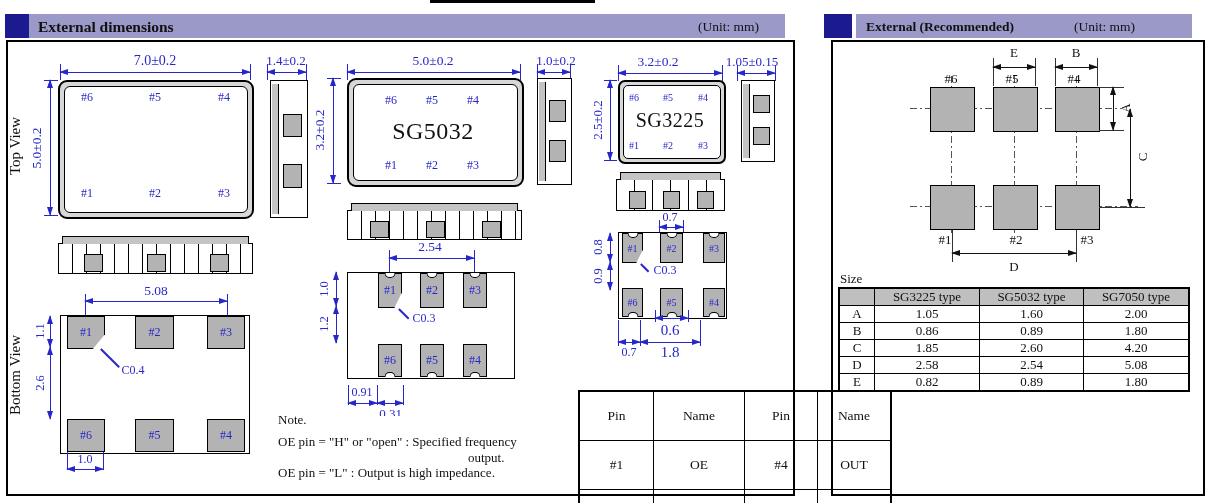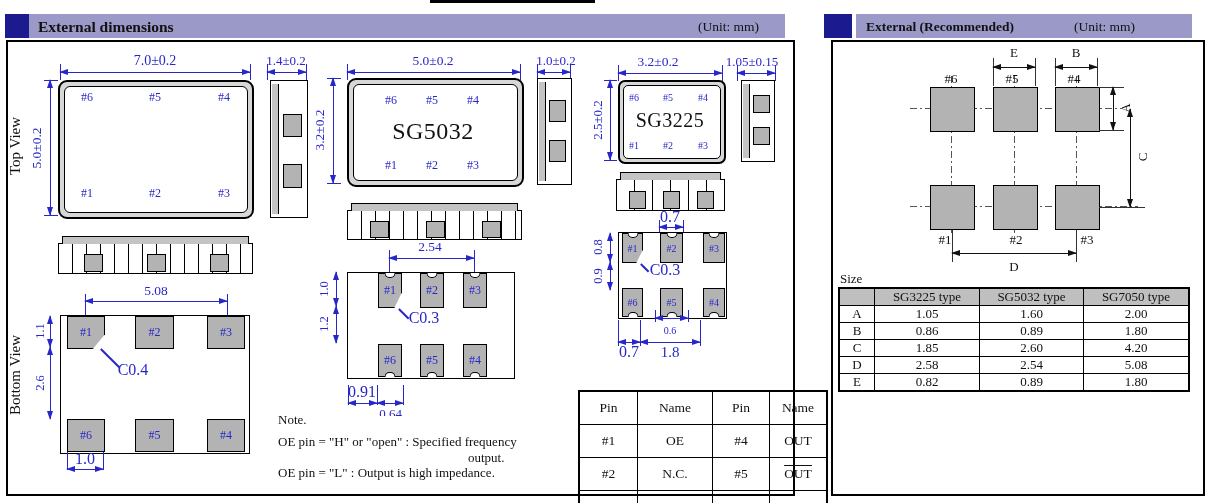--- a/index.html
+++ b/index.html
@@ -11,21 +11,21 @@
   .hunit{position:absolute;white-space:nowrap;font-size:13.5px}
   .box{position:absolute;border:2px solid #000;background:#fff}
   
   .hdim{position:absolute;height:0;border-top:1px solid currentColor;color:#2727c9}
   .hdim::before{content:"";position:absolute;left:-1px;top:-4px;border-top:3.5px solid transparent;border-bottom:3.5px solid transparent;border-right:9px solid currentColor}
   .hdim::after{content:"";position:absolute;right:-1px;top:-4px;border-top:3.5px solid transparent;border-bottom:3.5px solid transparent;border-left:9px solid currentColor}
   .vdim{position:absolute;width:0;border-left:1px solid currentColor;color:#2727c9}
   .vdim::before{content:"";position:absolute;top:-1px;left:-4px;border-left:3.5px solid transparent;border-right:3.5px solid transparent;border-bottom:9px solid currentColor}
   .vdim::after{content:"";position:absolute;bottom:-1px;left:-4px;border-left:3.5px solid transparent;border-right:3.5px solid transparent;border-top:9px solid currentColor}
   .k{color:#111}
-  .lbl{position:absolute;white-space:nowrap;font-size:16px;transform:translate(-50%,-50%);color:#2727c9}
+  .lbl{position:absolute;white-space:nowrap;font-size:12px;transform:translate(-50%,-50%);color:#2727c9}
   .lblr{position:absolute;white-space:nowrap;font-size:12.5px;transform:translate(-50%,-50%) rotate(-90deg);color:#2727c9}
   .blab{position:absolute;white-space:nowrap;font-size:13px;transform:translate(-50%,-50%);color:#111}
   .blabr{position:absolute;white-space:nowrap;font-size:13px;transform:translate(-50%,-50%) rotate(-90deg);color:#111}
   .view{position:absolute;white-space:nowrap;font-size:15px;transform:translate(-50%,-50%) rotate(-90deg);color:#111}
   .tick{position:absolute;width:1px;background:#2727c9}
   .htick{position:absolute;height:1px;background:#2727c9}
   .ktick{position:absolute;width:1px;background:#333}
   .khtick{position:absolute;height:1px;background:#333}
   
   .tv{position:absolute;border:2px solid #000;border-radius:9px;background:#d7d7d7}
@@ -50,21 +50,21 @@
   .callout{position:absolute;height:1.5px;background:#2727c9;transform-origin:left center}
   .clipdim{position:absolute;overflow:hidden;text-align:center}
   .clipdim span{color:#2727c9;font-size:13px;line-height:13px;display:block}
   
   .fpad{position:absolute;width:43px;height:43px;background:#b3b3b3;border:1.5px solid #000}
   .dash-h{position:absolute;height:1px;background:repeating-linear-gradient(90deg,#555 0 7px,transparent 7px 10px,#555 10px 12px,transparent 12px 15px)}
   .dash-v{position:absolute;width:1px;background:repeating-linear-gradient(180deg,#555 0 7px,transparent 7px 10px,#555 10px 12px,transparent 12px 15px)}
   
   table{border-collapse:collapse}
   .pintable{position:absolute;font-size:13.5px;text-align:center;border:2px solid #000}
-  .pintable td{border:1.5px solid #000;padding:4px;height:24px}
+  .pintable td{border:1.5px solid #000;padding:12px;height:24px}
   .sizetable{position:absolute;font-size:13px;text-align:center;border:2px solid #000}
   .sizetable td{border:1px solid #000;padding:0;height:16px}
   .sizetable .hd{background:#bfbfbf}
   .ovl{text-decoration:overline}
   .notetxt{position:absolute;white-space:nowrap;font-size:13px;color:#111}
   .para{position:absolute;font-size:14.6px;line-height:18.6px;text-align:justify;color:#111}
   .topline{position:absolute;background:#000}
 </style>
 </head>
 <body>
@@ -239,21 +239,21 @@
   <div class="callout" style="left:399px;top:308px;width:14px;transform:rotate(45deg)"></div>
   <div class="lbl" style="left:424px;top:318px">C0.3</div>
 
   <div class="lbl" style="left:362px;top:392px">0.91</div>
   <div class="hdim" style="left:348px;top:403px;width:29px"></div>
   <div class="hdim" style="left:377px;top:403px;width:26px"></div>
   <div class="tick" style="left:348px;top:385px;height:20px"></div>
     <div class="tick" style="left:377px;top:385px;height:20px"></div>
     <div class="tick" style="left:403px;top:385px;height:20px"></div>
   <div class="clipdim" style="left:376px;top:407px;width:29px;height:9px">
-      <span>0.64</span>
+      <span>0.31</span>
     </div>
 
   <div class="lbl" style="left:658px;top:62px;font-size:13.5px">3.2±0.2</div>
   <div class="hdim" style="left:618px;top:73px;width:104px"></div>
   <div class="tick" style="left:618px;top:65px;height:16px"></div>
     <div class="tick" style="left:722px;top:65px;height:16px"></div>
 
   <div class="lbl" style="left:752px;top:62px;font-size:13px">1.05±0.15</div>
   <div class="hdim" style="left:737px;top:73px;width:38px"></div>
   <div class="tick" style="left:737px;top:65px;height:16px"></div>
@@ -315,21 +315,21 @@
       </div>
   </div>
   <div class="lblr" style="left:598px;top:247px">0.8</div>
   <div class="vdim" style="left:610px;top:233px;height:29px"></div>
   <div class="lblr" style="left:598px;top:276px">0.9</div>
   <div class="vdim" style="left:610px;top:262px;height:28px"></div>
 
   <div class="callout" style="left:641px;top:263px;width:11px;transform:rotate(45deg)"></div>
   <div class="lbl" style="left:665px;top:270px">C0.3</div>
 
-  <div class="lbl" style="left:670px;top:330px;font-size:10px">0.6</div>
+  <div class="lbl" style="left:670px;top:330px;font-size:15px">0.6</div>
   <div class="hdim" style="left:655px;top:318px;width:33px"></div>
   <div class="tick" style="left:655px;top:310px;height:12px"></div>
     <div class="tick" style="left:688px;top:310px;height:12px"></div>
 
   <div class="lbl" style="left:629px;top:352px">0.7</div>
   <div class="hdim" style="left:618px;top:342px;width:22px"></div>
   <div class="lbl" style="left:670px;top:352px;font-size:15px">1.8</div>
   <div class="hdim" style="left:640px;top:342px;width:60px"></div>
   <div class="tick" style="left:618px;top:320px;height:26px"></div>
     <div class="tick" style="left:640px;top:320px;height:26px"></div>

